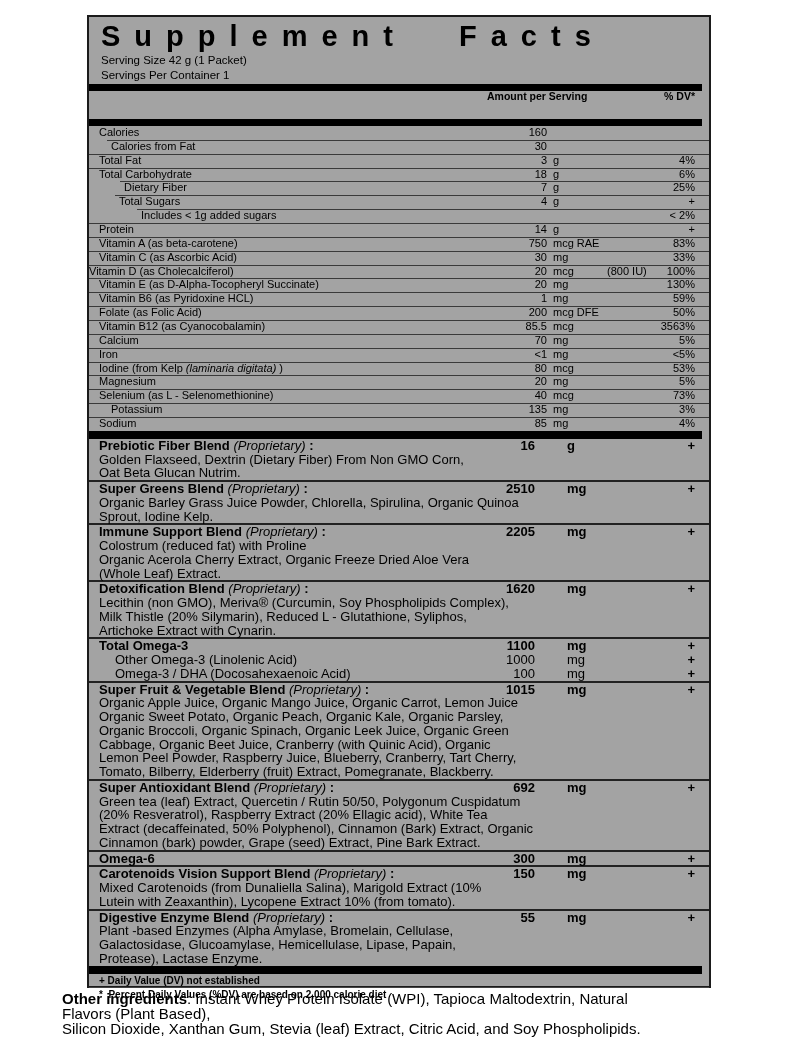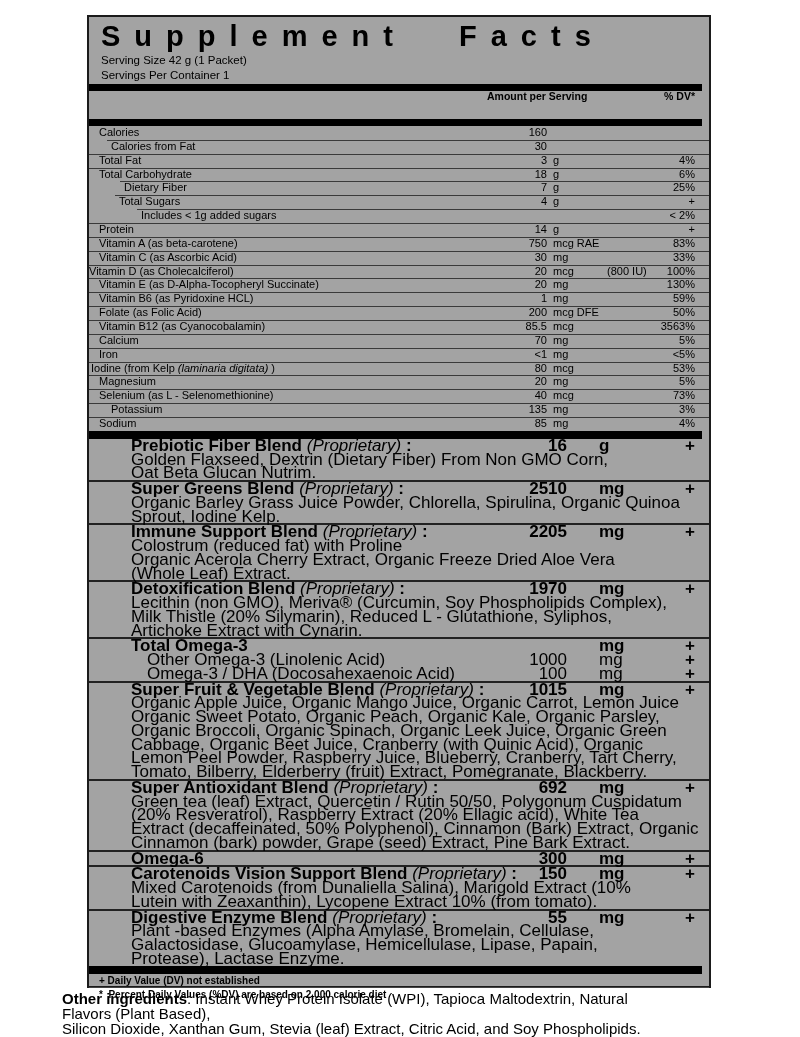--- a/index.html
+++ b/index.html
@@ -28,21 +28,21 @@
   
   .nrow{position:relative;height:13.86px;box-sizing:border-box;font-size:11px;line-height:13.6px;white-space:nowrap;}
   .nrow .sep{position:absolute;top:0;right:0;height:1px;background:#3a3a3a;}
   .nname{display:inline-block;}
   .nnum{position:absolute;left:0;top:0;width:458px;text-align:right;}
   .nunit{position:absolute;left:464px;top:0;}
   .nextra{position:absolute;left:518px;top:0;}
   .ndv{position:absolute;right:14px;top:0;}
 
   
-  .bsection{font-size:17px;padding-left:32px;}
+  .bsection{font-size:13px;}
   .bsection + .bsection{border-top:2px solid #222;}
   .brow{position:relative;height:13.75px;line-height:13.6px;white-space:nowrap;padding-left:10px;}
   .bname{font-weight:bold;}
   .bprop{font-style:italic;font-weight:normal;}
   .bcolon{font-weight:bold;}
   .bnum{position:absolute;left:0;width:446px;text-align:right;font-weight:bold;}
   .bunit{position:absolute;left:478px;font-weight:bold;}
   .bdv{position:absolute;right:14px;font-weight:bold;}
   .brow.sub{padding-left:26px;}
   .brow.sub .bnum,.brow.sub .bunit{font-weight:normal;}
@@ -80,21 +80,21 @@
       <div class="nrow"><span class="sep" style="left: 0px;"></span><span class="nname" style="padding-left: 10px;">Protein</span><span class="nnum">14</span><span class="nunit">g</span><span class="ndv">+</span></div>
       <div class="nrow"><span class="sep" style="left: 0px;"></span><span class="nname" style="padding-left: 10px;">Vitamin A (as beta-carotene)</span><span class="nnum">750</span><span class="nunit">mcg RAE</span><span class="ndv">83%</span></div>
       <div class="nrow"><span class="sep" style="left: 0px;"></span><span class="nname" style="padding-left: 10px;">Vitamin C (as Ascorbic Acid)</span><span class="nnum">30</span><span class="nunit">mg</span><span class="ndv">33%</span></div>
       <div class="nrow"><span class="sep" style="left: 0px;"></span><span class="nname" style="">Vitamin D (as Cholecalciferol)</span><span class="nnum">20</span><span class="nunit">mcg</span><span class="nextra">(800 IU)</span><span class="ndv">100%</span></div>
       <div class="nrow"><span class="sep" style="left: 0px;"></span><span class="nname" style="padding-left: 10px;">Vitamin E (as D-Alpha-Tocopheryl Succinate)</span><span class="nnum">20</span><span class="nunit">mg</span><span class="ndv">130%</span></div>
       <div class="nrow"><span class="sep" style="left: 0px;"></span><span class="nname" style="padding-left: 10px;">Vitamin B6 (as Pyridoxine HCL)</span><span class="nnum">1</span><span class="nunit">mg</span><span class="ndv">59%</span></div>
       <div class="nrow"><span class="sep" style="left: 0px;"></span><span class="nname" style="padding-left: 10px;">Folate (as Folic Acid)</span><span class="nnum">200</span><span class="nunit">mcg DFE</span><span class="ndv">50%</span></div>
       <div class="nrow"><span class="sep" style="left: 0px;"></span><span class="nname" style="padding-left: 10px;">Vitamin B12 (as Cyanocobalamin)</span><span class="nnum">85.5</span><span class="nunit">mcg</span><span class="ndv">3563%</span></div>
       <div class="nrow"><span class="sep" style="left: 0px;"></span><span class="nname" style="padding-left: 10px;">Calcium</span><span class="nnum">70</span><span class="nunit">mg</span><span class="ndv">5%</span></div>
       <div class="nrow"><span class="sep" style="left: 0px;"></span><span class="nname" style="padding-left: 10px;">Iron</span><span class="nnum">&lt;1</span><span class="nunit">mg</span><span class="ndv">&lt;5%</span></div>
-      <div class="nrow"><span class="sep" style="left: 0px;"></span><span class="nname" style="padding-left: 2px;">Iodine (from Kelp <i>(laminaria digitata)</i> )</span><span class="nnum">80</span><span class="nunit">mcg</span><span class="ndv">53%</span></div>
+      <div class="nrow"><span class="sep" style="left: 0px;"></span><span class="nname" style="padding-left: 10px;">Iodine (from Kelp <i>(laminaria digitata)</i> )</span><span class="nnum">80</span><span class="nunit">mcg</span><span class="ndv">53%</span></div>
       <div class="nrow"><span class="sep" style="left: 0px;"></span><span class="nname" style="padding-left: 10px;">Magnesium</span><span class="nnum">20</span><span class="nunit">mg</span><span class="ndv">5%</span></div>
       <div class="nrow"><span class="sep" style="left: 0px;"></span><span class="nname" style="padding-left: 10px;">Selenium (as L - Selenomethionine)</span><span class="nnum">40</span><span class="nunit">mcg</span><span class="ndv">73%</span></div>
       <div class="nrow"><span class="sep" style="left: 0px;"></span><span class="nname" style="padding-left: 10px; margin-left: 12px;">Potassium</span><span class="nnum">135</span><span class="nunit">mg</span><span class="ndv">3%</span></div>
       <div class="nrow"><span class="sep" style="left: 0px;"></span><span class="nname" style="padding-left: 10px;">Sodium</span><span class="nnum">85</span><span class="nunit">mg</span><span class="ndv">4%</span></div>
     </div>
   <div class="bar bar-thick"></div>
   <div id="blend-sections">
       <div class="bsection">
         <div class="brow"><span class="bname">Prebiotic Fiber Blend</span> <span class="bprop">(Proprietary)</span><span class="bcolon"> :</span><span class="bnum">16</span><span class="bunit">g</span><span class="bdv">+</span></div>
         <div class="bdesc">Golden Flaxseed, Dextrin (Dietary Fiber) From Non GMO Corn,
@@ -105,27 +105,27 @@
         <div class="bdesc">Organic Barley Grass Juice Powder, Chlorella, Spirulina, Organic Quinoa
 Sprout, Iodine Kelp.</div>
       </div>
       <div class="bsection">
         <div class="brow"><span class="bname">Immune Support Blend</span> <span class="bprop">(Proprietary)</span><span class="bcolon"> :</span><span class="bnum">2205</span><span class="bunit">mg</span><span class="bdv">+</span></div>
         <div class="bdesc">Colostrum (reduced fat) with Proline
 Organic Acerola Cherry Extract, Organic Freeze Dried Aloe Vera
 (Whole Leaf) Extract.</div>
       </div>
       <div class="bsection">
-        <div class="brow"><span class="bname">Detoxification Blend</span> <span class="bprop">(Proprietary)</span><span class="bcolon"> :</span><span class="bnum">1970</span><span class="bunit">mg</span><span class="bdv">+</span></div>
+        <div class="brow"><span class="bname">Detoxification Blend</span> <span class="bprop">(Proprietary)</span><span class="bcolon"> :</span><span class="bnum">1620</span><span class="bunit">mg</span><span class="bdv">+</span></div>
         <div class="bdesc">Lecithin (non GMO), Meriva® (Curcumin, Soy Phospholipids Complex),
 Milk Thistle (20% Silymarin), Reduced L - Glutathione, Syliphos,
 Artichoke Extract with Cynarin.</div>
       </div>
       <div class="bsection">
-        <div class="brow"><span class="bname">Total Omega-3</span><span class="bunit">mg</span><span class="bdv">+</span></div>
+        <div class="brow"><span class="bname">Total Omega-3</span><span class="bnum">1100</span><span class="bunit">mg</span><span class="bdv">+</span></div>
         <div class="brow sub"><span>Other Omega-3 (Linolenic Acid)</span><span class="bnum">1000</span><span class="bunit">mg</span><span class="bdv">+</span></div>
         <div class="brow sub"><span>Omega-3 / DHA (Docosahexaenoic Acid)</span><span class="bnum">100</span><span class="bunit">mg</span><span class="bdv">+</span></div>
       </div>
       <div class="bsection">
         <div class="brow"><span class="bname">Super Fruit &amp; Vegetable Blend</span> <span class="bprop">(Proprietary)</span><span class="bcolon"> :</span><span class="bnum">1015</span><span class="bunit">mg</span><span class="bdv">+</span></div>
         <div class="bdesc">Organic Apple Juice, Organic Mango Juice, Organic Carrot, Lemon Juice
 Organic Sweet Potato, Organic Peach, Organic Kale, Organic Parsley,
 Organic Broccoli, Organic Spinach, Organic Leek Juice, Organic Green
 Cabbage, Organic Beet Juice, Cranberry (with Quinic Acid), Organic
 Lemon Peel Powder, Raspberry Juice, Blueberry, Cranberry, Tart Cherry,

